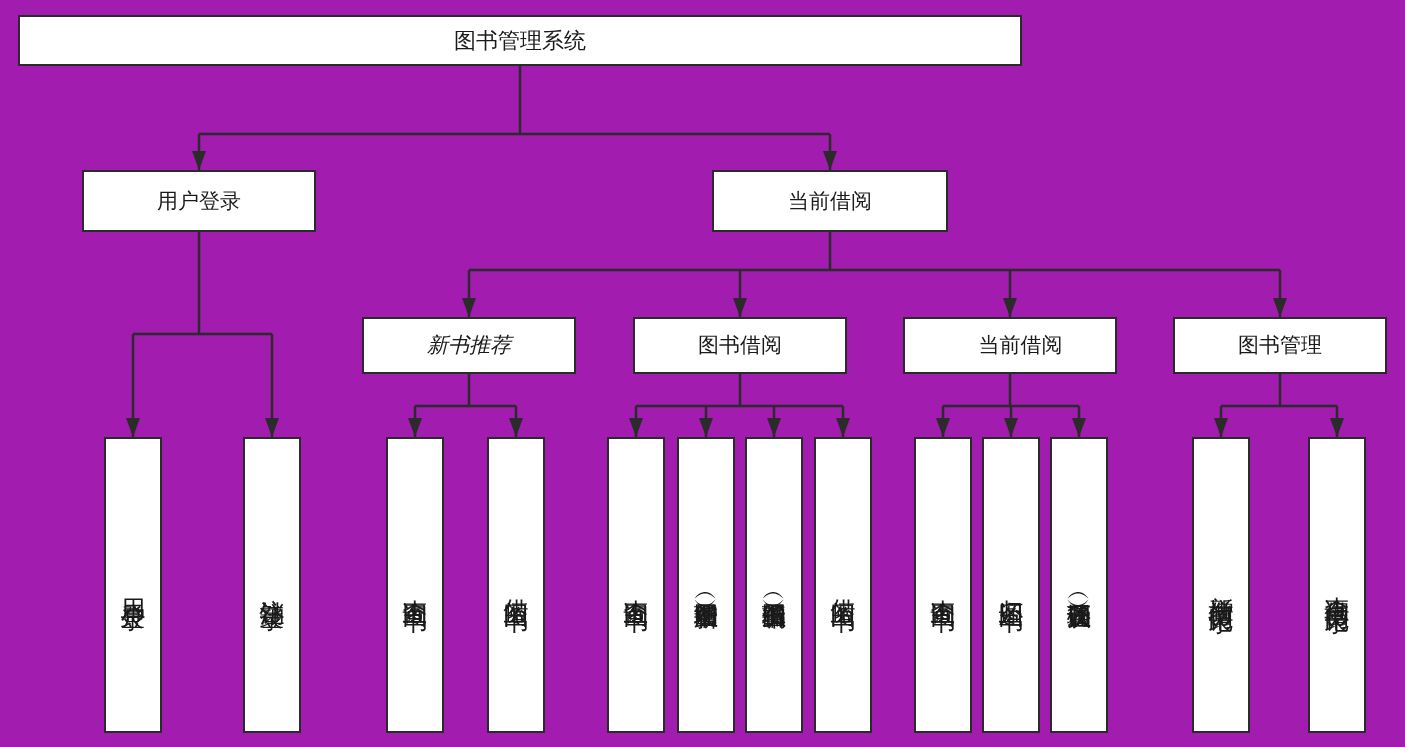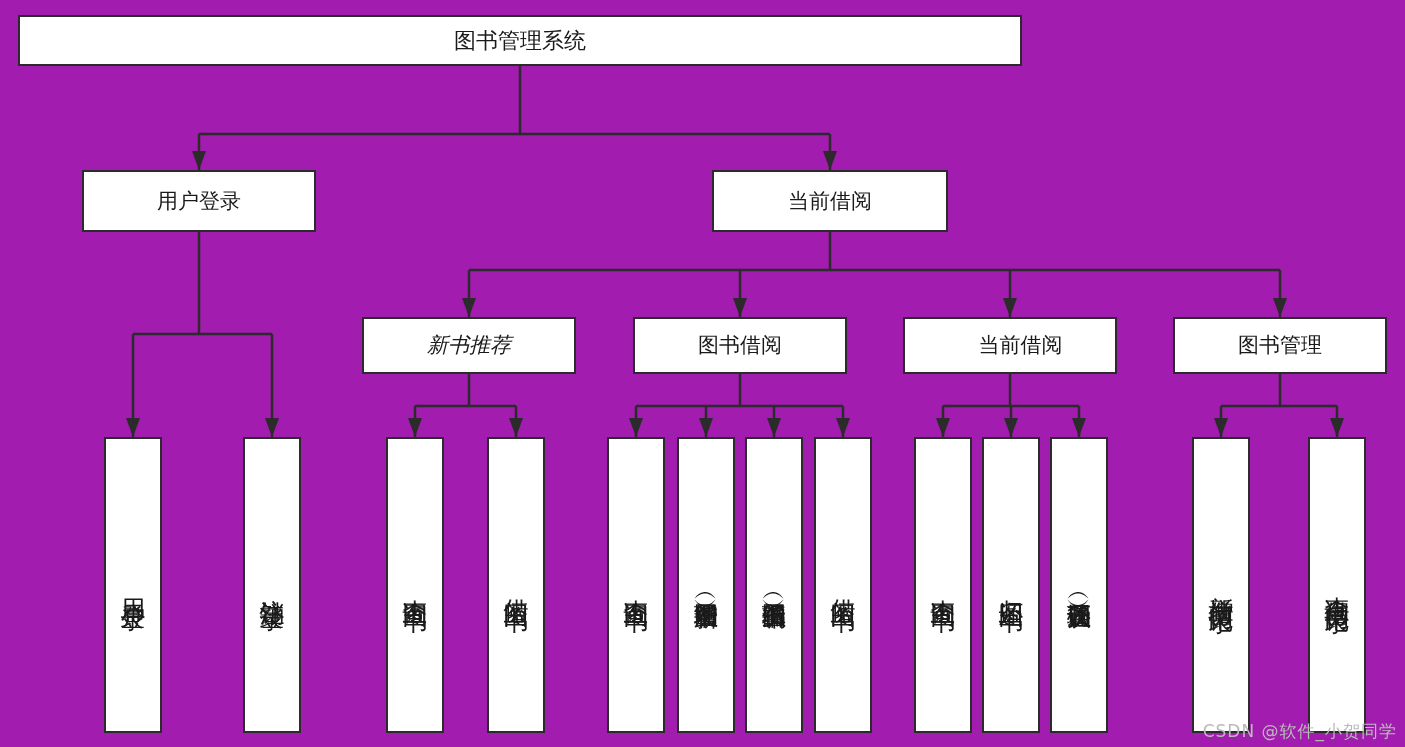--- a/index.html
+++ b/index.html
@@ -185,14 +185,13 @@
       <div class="node-box vert tight" style="left: 1050px; top: 437px; width: 58px; height: 296px;">
         <span class="node-label">确认归还（管理员）</span>
       </div>
       <div class="node-box vert" style="left: 1192px; top: 437px; width: 58px; height: 296px;">
         <span class="node-label">新增借阅记录</span>
       </div>
       <div class="node-box vert" style="left: 1308px; top: 437px; width: 58px; height: 296px;">
         <span class="node-label">查询借阅记录</span>
       </div>
     </div>
-  <div id="watermark">CSDN @软件_小贺同学</div>
 </div>
 
 </body></html>

